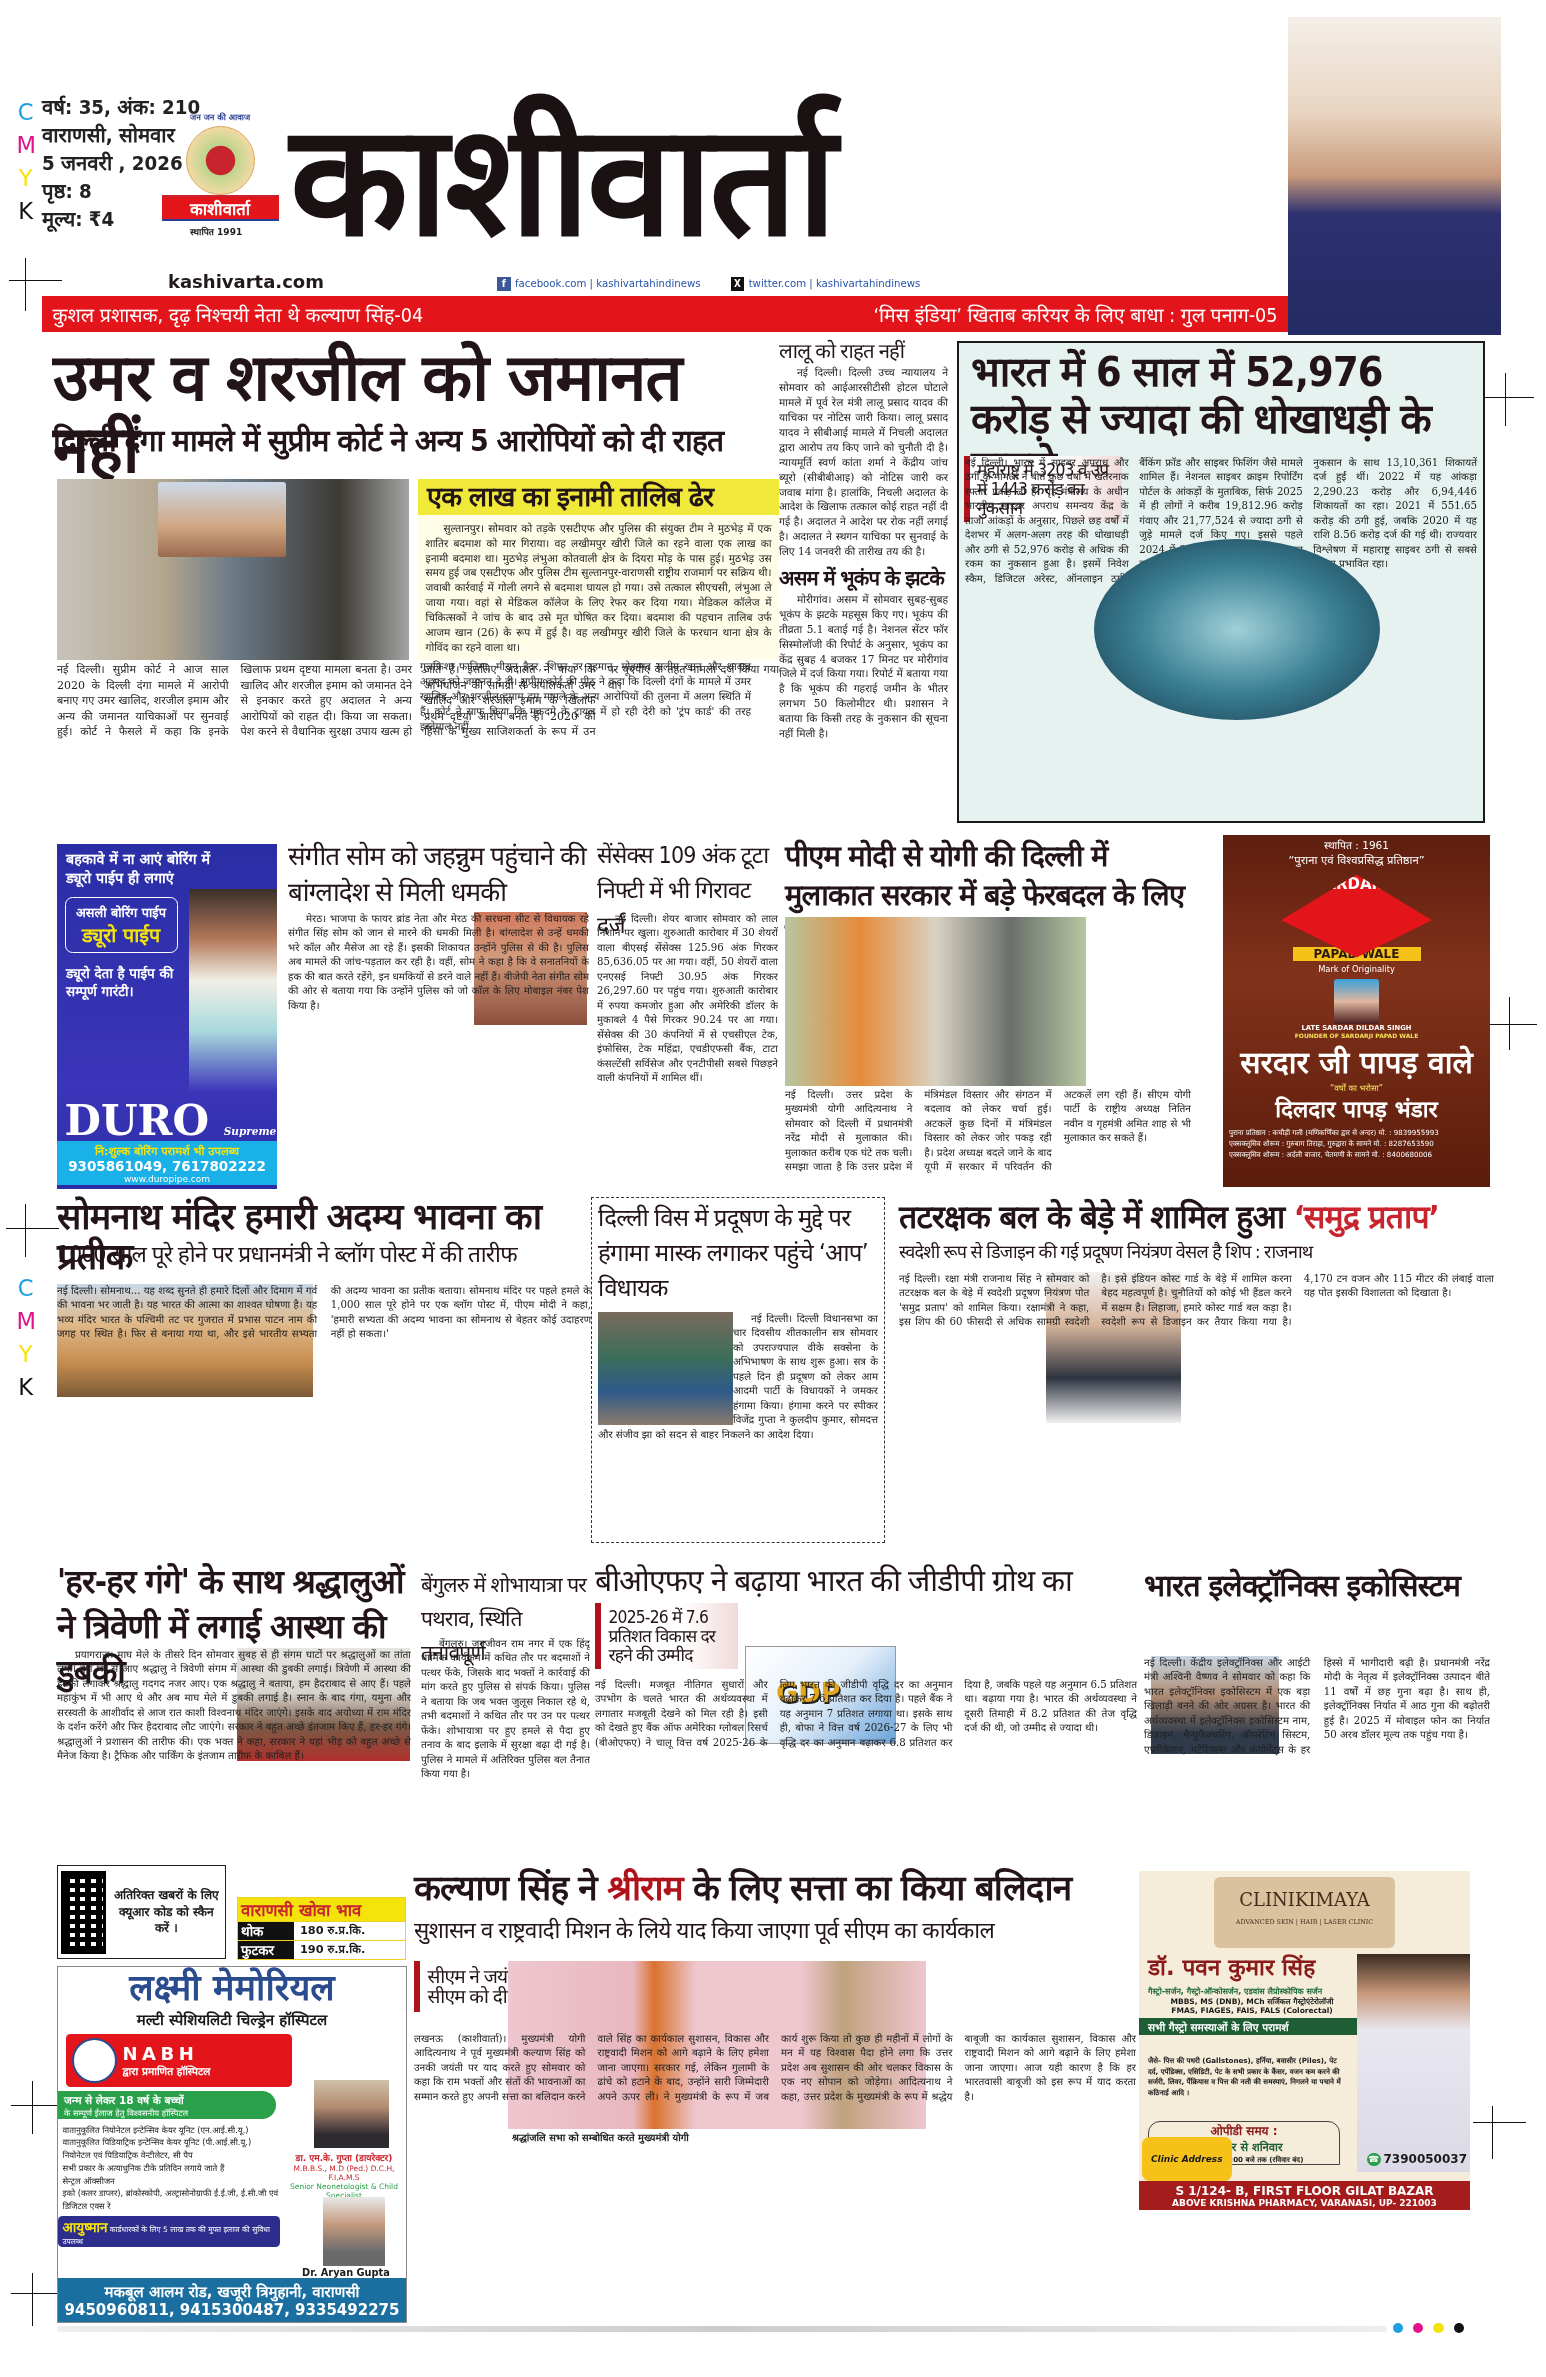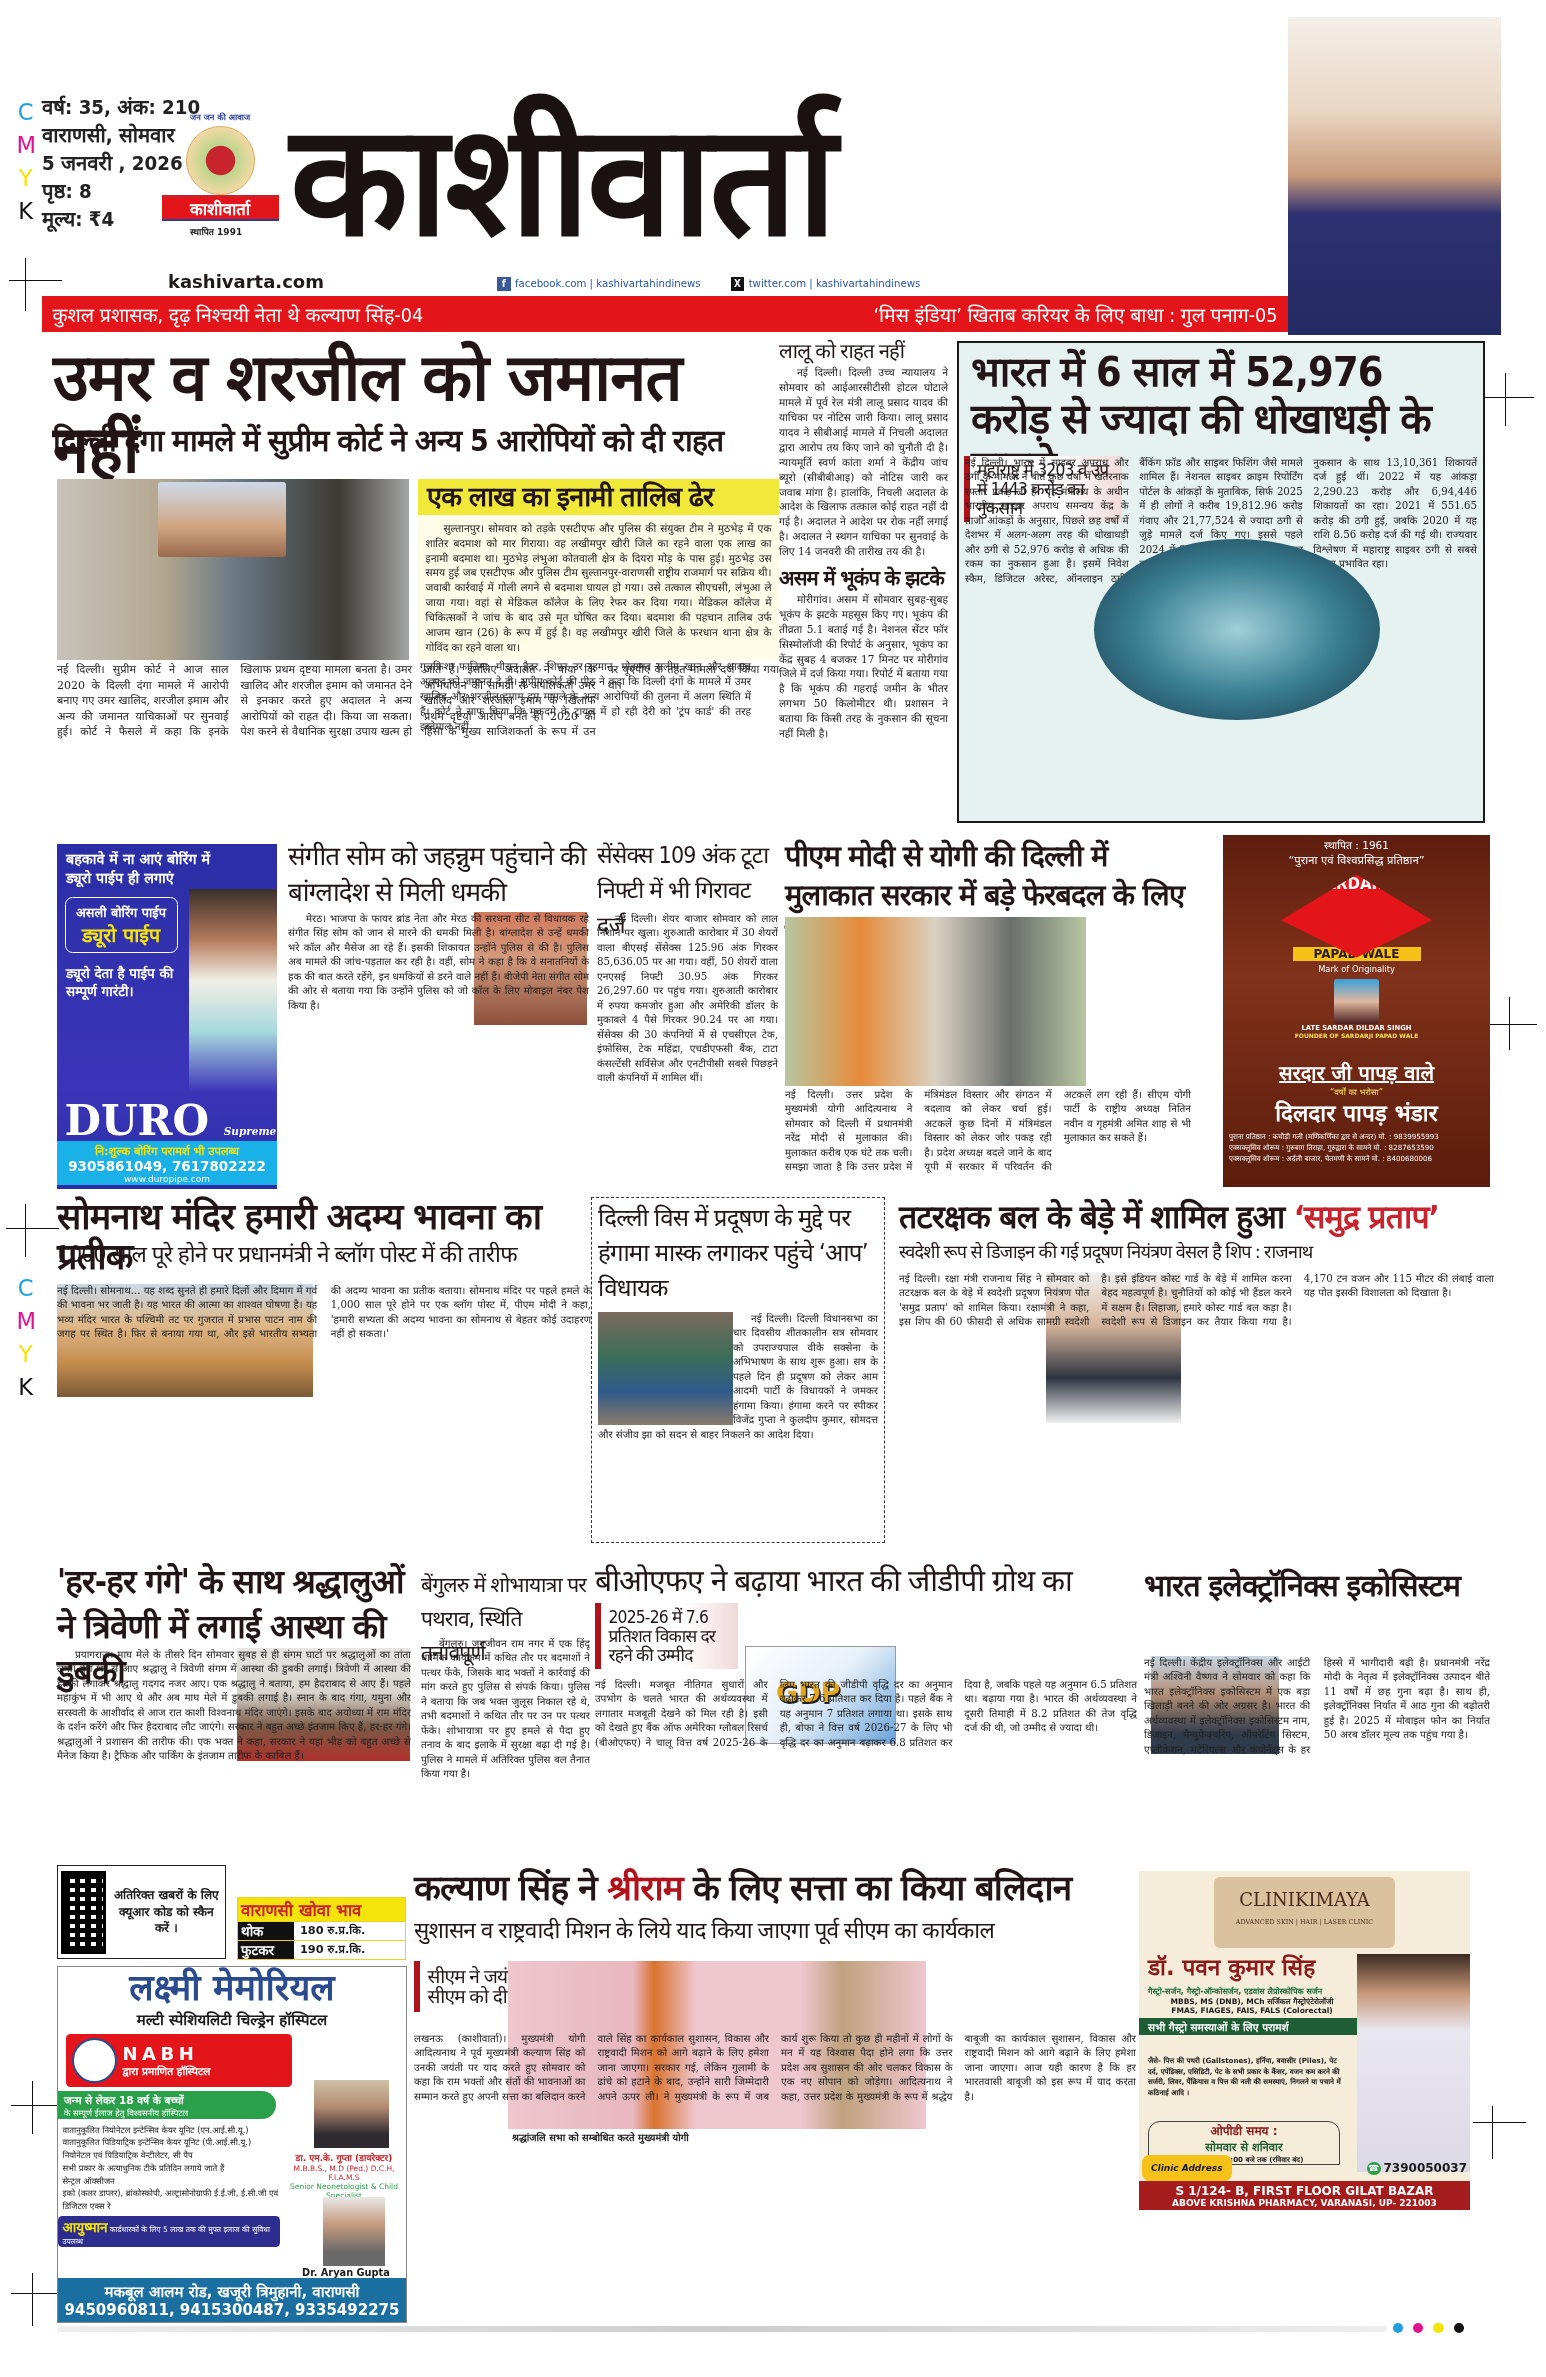--- a/index.html
+++ b/index.html
@@ -148,21 +148,21 @@
   <div style="font-size:10.5px;margin-top:3px;">स्थापित : 1961</div>
   <div style="font-size:11.3px;">“पुराना एवं विश्वप्रसिद्ध प्रतिष्ठान”</div>
   <div style="margin:7.5px auto 0;width:151px;height:83px;background:#e3151b;clip-path:polygon(50% 0,100% 55%,50% 100%,0 55%);display:flex;flex-direction:column;">
     <div style="font-weight:bold;font-size:15px;">SARDAR JI</div>
   </div>
   <div style="margin:-10.5px auto 0;width:128px;background:#f6c21a;color:#2a1a10;font-weight:bold;font-size:12px;">PAPAD WALE</div>
   <div style="font-size:8.3px;margin-top:3px;">Mark of Originality</div>
   <div class="photo" style="position:relative;margin:4.5px auto 0;width:45px;height:45px;border-radius:3px;background:linear-gradient(180deg,#3aa0d8 0%,#e0b7a0 50%,#4a1e1c 100%);"></div>
   <div style="font-size:6.8px;font-weight:bold;">LATE SARDAR DILDAR SINGH</div>
   <div style="font-size:6px;color:#f6e25a;font-weight:bold;">FOUNDER OF SARDARJI PAPAD WALE</div>
-  <div style="font-weight:bold;font-size:20px;margin-top:20px;text-decoration:underline;">सरदार जी पापड़ वाले</div>
+  <div style="font-weight:bold;font-size:30px;margin-top:2px;">सरदार जी पापड़ वाले</div>
   <div style="font-size:8.3px;color:#f6e25a;">“वर्षों का भरोसा”</div>
   <div style="font-weight:bold;font-size:22.6px;">दिलदार पापड़ भंडार</div>
   <div style="text-align:left;padding:3px 6px;font-size:7.1px;line-height:11.3px;">
     <div>पुराना प्रतिष्ठान : कचौड़ी गली (मणिकर्णिका द्वार से अन्दर) मो. : 9839955993</div>
     <div>एक्सक्लूसिव शोरूम : गुरुबाग तिराहा, गुरुद्वारा के सामने मो. : 8287653590</div>
     <div>एक्सक्लूसिव शोरूम : अर्दली बाजार, चेतमणी के सामने मो. : 8400680006</div>
   </div>
 </div>
 
 <div class="abs hl" style="left:57px;top:1197px;width:534px;font-size:36px;">सोमनाथ मंदिर हमारी अदम्य भावना का प्रतीक</div>
@@ -287,21 +287,21 @@
   <div style="padding:0 9px;font-weight:bold;font-size:7.5px;width:226px;text-align:center;">FMAS, FIAGES, FAIS, FALS (Colorectal)</div>
   <div style="margin-top:3px;width:218px;background:#1f5e34;color:#fff;font-weight:bold;font-size:10.5px;padding:1.5px 9px;">सभी गैस्ट्रो समस्याओं के लिए परामर्श</div>
   <div style="padding:21px 9px;font-size:7.1px;width:218px;line-height:10.5px;font-weight:bold;">जैसे- पित्त की पथरी (Gallstones), हर्निया, बवासीर (Piles), पेट दर्द, एपेंडिक्स, एसिडिटी, पेट के सभी प्रकार के कैंसर, वजन कम करने की सर्जरी, लिवर, पैंक्रियास व पित्त की नली की समस्याएं, निगलने या पचाने में कठिनाई आदि ।</div>
   <div style="margin:1.5px 9px;width:192px;border:0.8px solid #444;border-radius:12px 12px 0 0;text-align:center;">
     <div style="color:#8a1b1b;font-weight:bold;font-size:12px;">ओपीडी समय :</div>
     <div style="color:#1f5e34;font-weight:bold;font-size:11.3px;">सोमवार से शनिवार</div>
     <div style="font-size:7.1px;font-weight:bold;">शाम 7:00 से 9:00 बजे तक (रविवार बंद)</div>
   </div>
   <div style="position:absolute;left:0;bottom:0;width:100%;">
     <div style="display:flex;justify-content:space-between;align-items:center;padding:0 3px;">
-      <span style="background:#f6c21a;border-radius:7.5px;padding:8px 9px;font-weight:bold;font-style:italic;font-size:9px;">Clinic Address</span>
+      <span style="background:#f6c21a;border-radius:7.5px;padding:17px 9px;font-weight:bold;font-style:italic;font-size:9px;">Clinic Address</span>
       <span style="display:flex;align-items:center;gap:3px;">
         <span style="display:inline-block;width:13.5px;height:13.5px;border-radius:50%;background:#2aa04a;color:#fff;text-align:center;font-size:9px;line-height:13.5px;">☎</span>
         <span style="font-weight:bold;font-size:12px;">7390050037</span>
       </span>
     </div>
     <div style="background:#a51c1c;color:#fff;text-align:center;font-weight:bold;padding:2.3px;">
       <div style="font-size:12px;">S 1/124- B, FIRST FLOOR GILAT BAZAR</div>
       <div style="font-size:9px;">ABOVE KRISHNA PHARMACY, VARANASI, UP- 221003</div>
     </div>
   </div>

